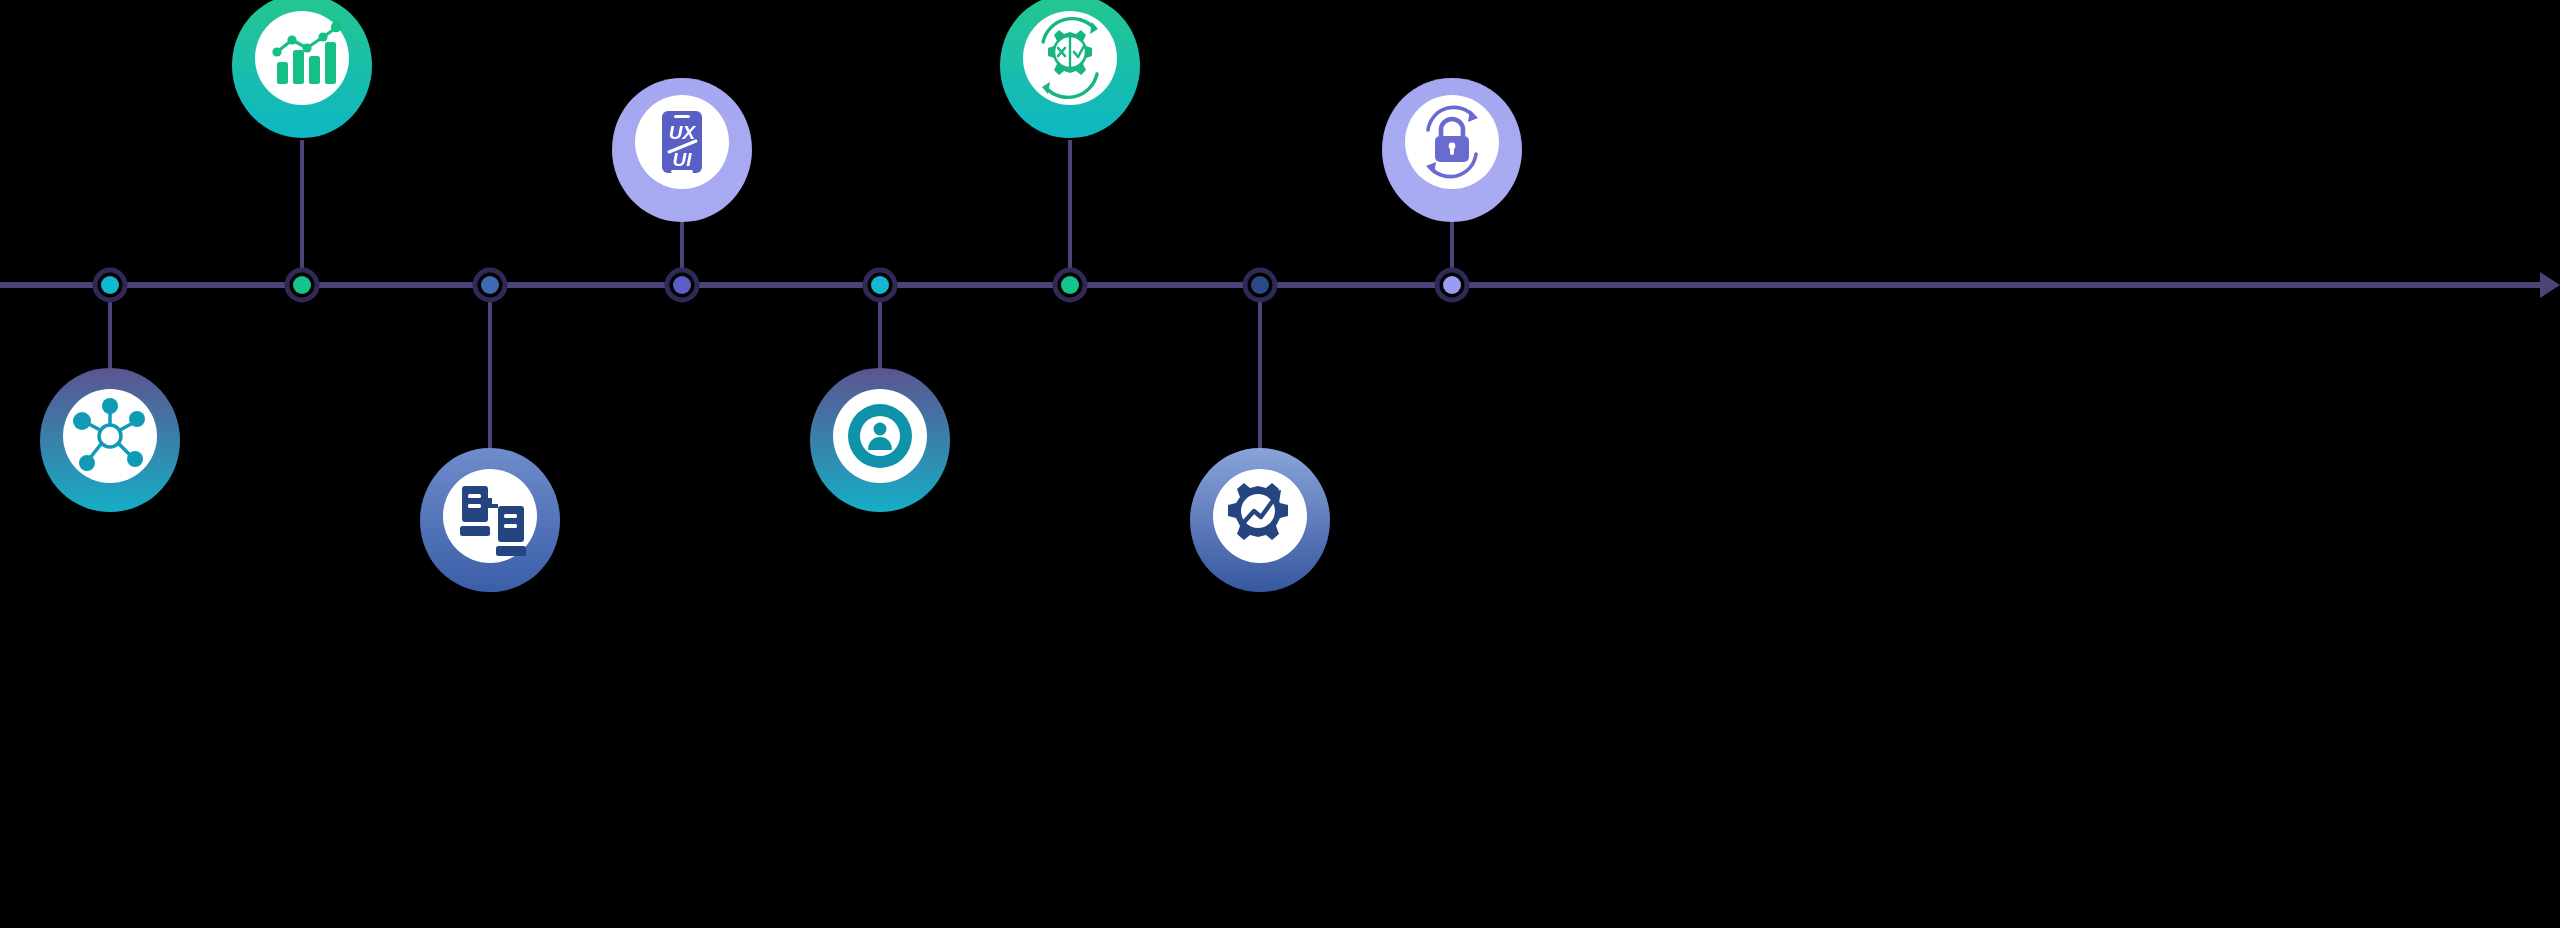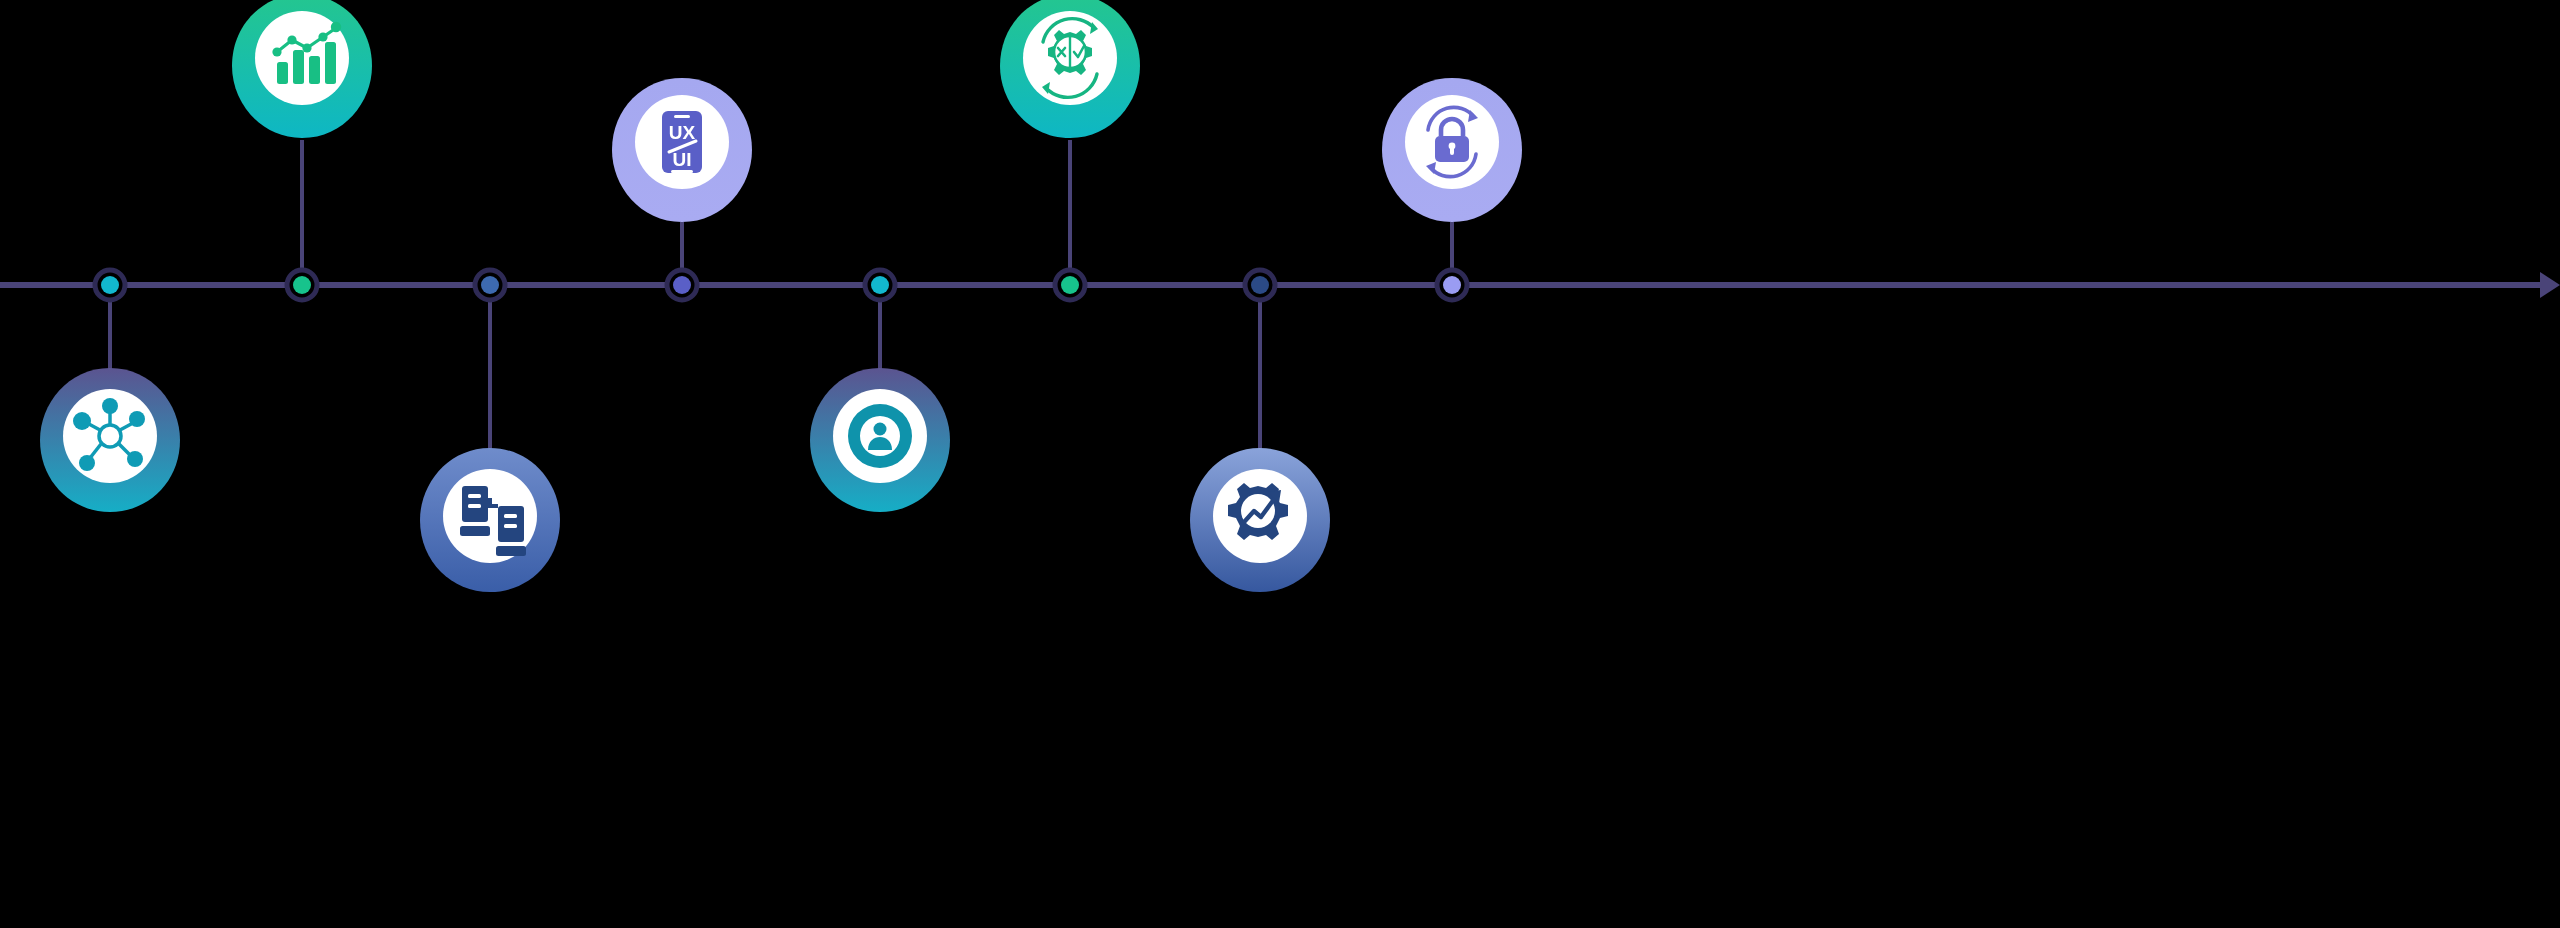--- a/index.html
+++ b/index.html
@@ -12,20 +12,21 @@
     width: 2560px;
     height: 928px;
     overflow: hidden;
     font-family: "Liberation Sans", sans-serif;
   }
   #stage {
     position: relative;
     width: 2560px;
     height: 928px;
     background: #000000;
+    font-style: italic;
   }
   #timeline-svg {
     position: absolute;
     top: 0;
     left: 0;
     width: 2560px;
     height: 928px;
     display: block;
   }
 </style>

